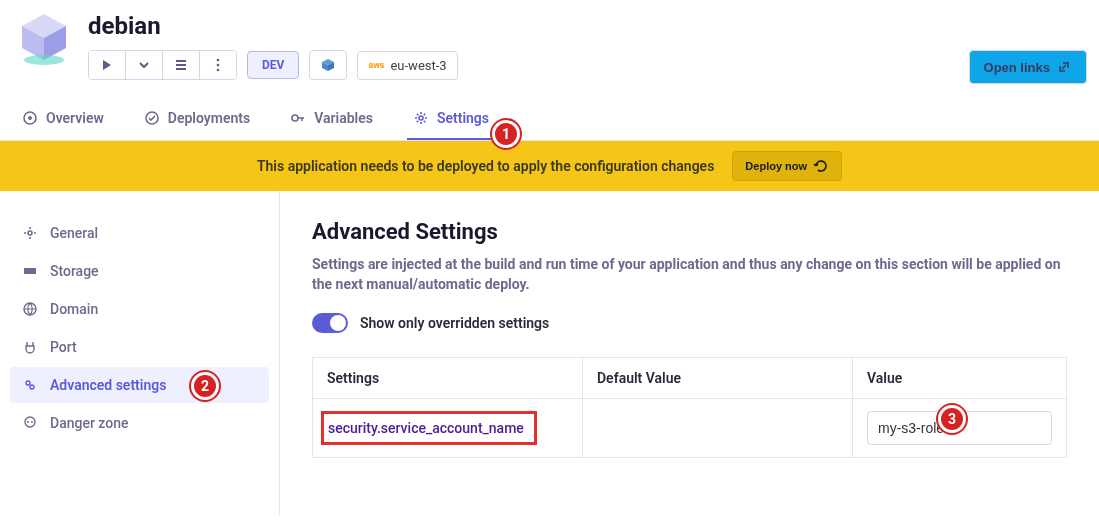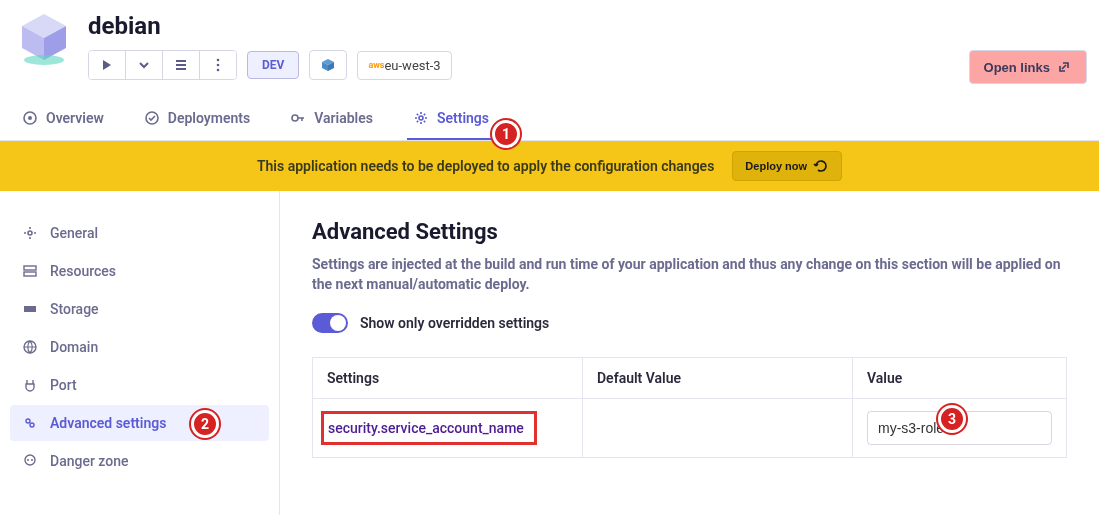--- a/index.html
+++ b/index.html
@@ -62,27 +62,28 @@
     border-radius: 4px;
   }
   .tiny-box {
     border: 1px solid #d6d6e7;
     border-radius: 4px;
     padding: 6px 10px;
     display: inline-flex;
     align-items: center;
     font-size: 13px;
     color: #444;
+    gap: 6px;
   }
   .open-links-btn {
     position: absolute;
     right: 12px;
     top: 50px;
     border: 1px solid #d6d6e7;
-    background: #fca5a5;
+    background: #0ea5e9;
     color: #3a3a5c;
     font-size: 13px;
     font-weight: 600;
     padding: 8px 14px;
     border-radius: 4px;
     display: inline-flex;
     align-items: center;
     gap: 6px;
   }
   .tabs {
@@ -355,27 +356,20 @@
   <div class="sidebar">
     <div class="side-item">
       <svg class="ico" viewBox="0 0 16 16">
           <circle cx="8" cy="8" r="2" fill="none" stroke="#6b6b8f" stroke-width="1.6"></circle>
           <path d="M8 2v2M8 12v2M2 8h2M12 8h2" stroke="#6b6b8f" stroke-width="1.6"></path>
         </svg>
       <span>General</span>
     </div>
     <div class="side-item">
       <svg class="ico" viewBox="0 0 16 16">
-          <rect x="2" y="3" width="12" height="4" fill="none" stroke="#6b6b8f" stroke-width="1.4"></rect>
-          <rect x="2" y="9" width="12" height="4" fill="none" stroke="#6b6b8f" stroke-width="1.4"></rect>
-        </svg>
-      <span>Resources</span>
-    </div>
-    <div class="side-item">
-      <svg class="ico" viewBox="0 0 16 16">
           <rect x="2" y="5" width="12" height="6" fill="#6b6b8f"></rect>
         </svg>
       <span>Storage</span>
     </div>
     <div class="side-item">
       <svg class="ico" viewBox="0 0 16 16">
           <circle cx="8" cy="8" r="6" fill="none" stroke="#6b6b8f" stroke-width="1.4"></circle>
           <path d="M2 8h12M8 2c3 3 3 9 0 12M8 2c-3 3-3 9 0 12" fill="none" stroke="#6b6b8f" stroke-width="1.2"></path>
         </svg>
       <span>Domain</span>

